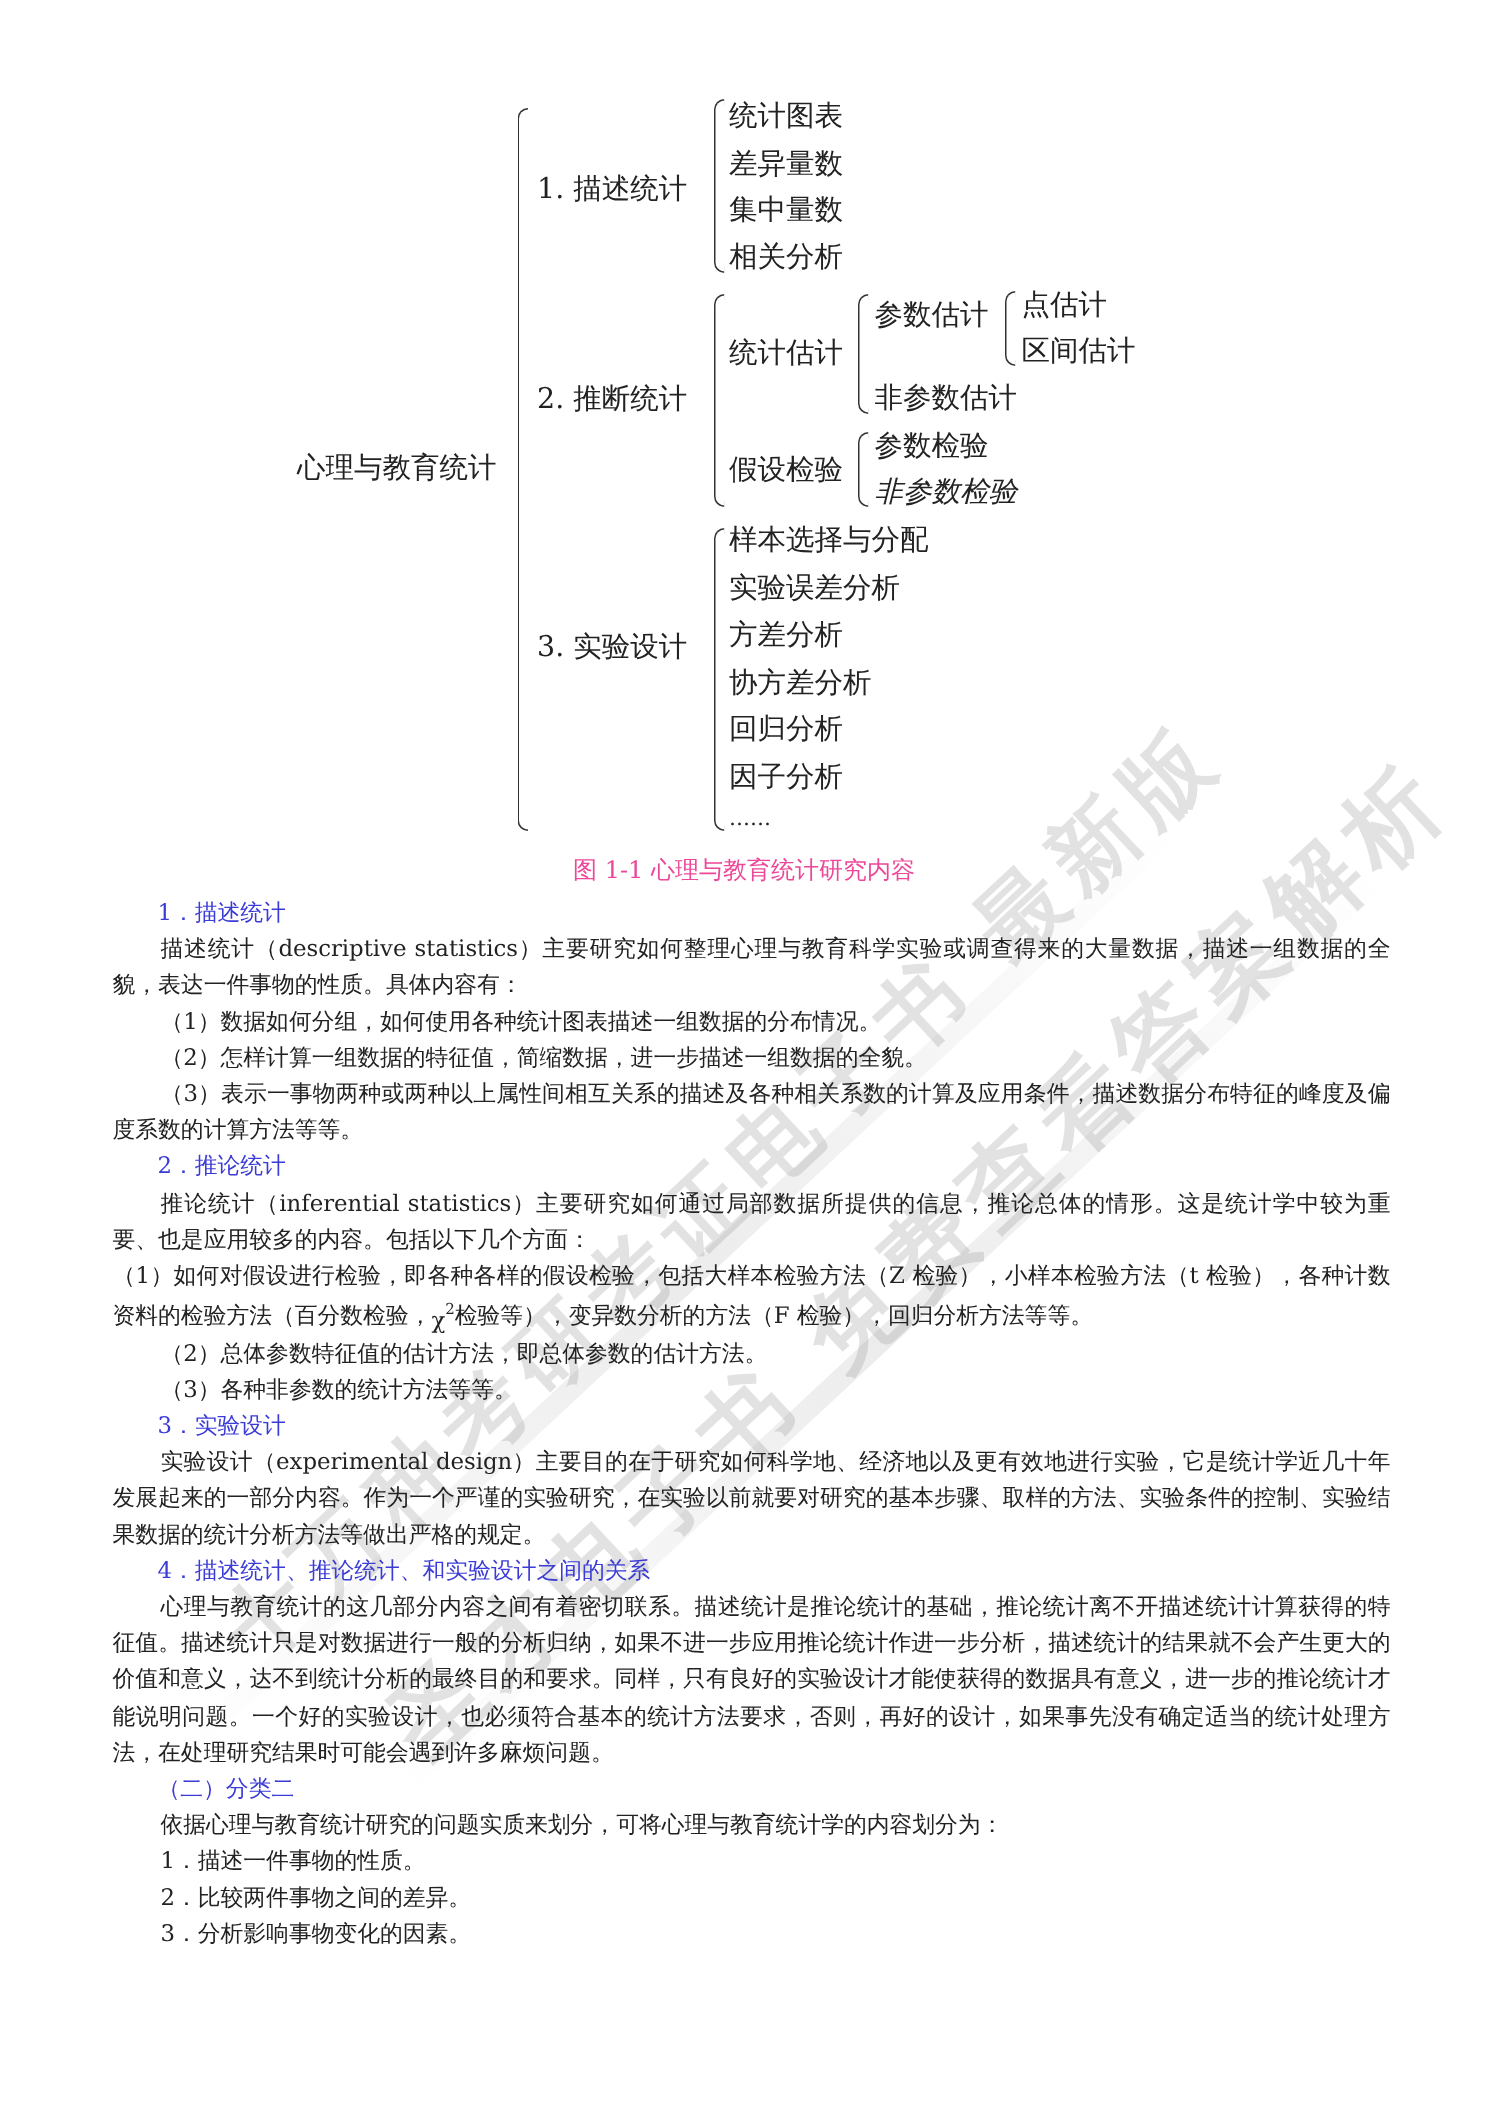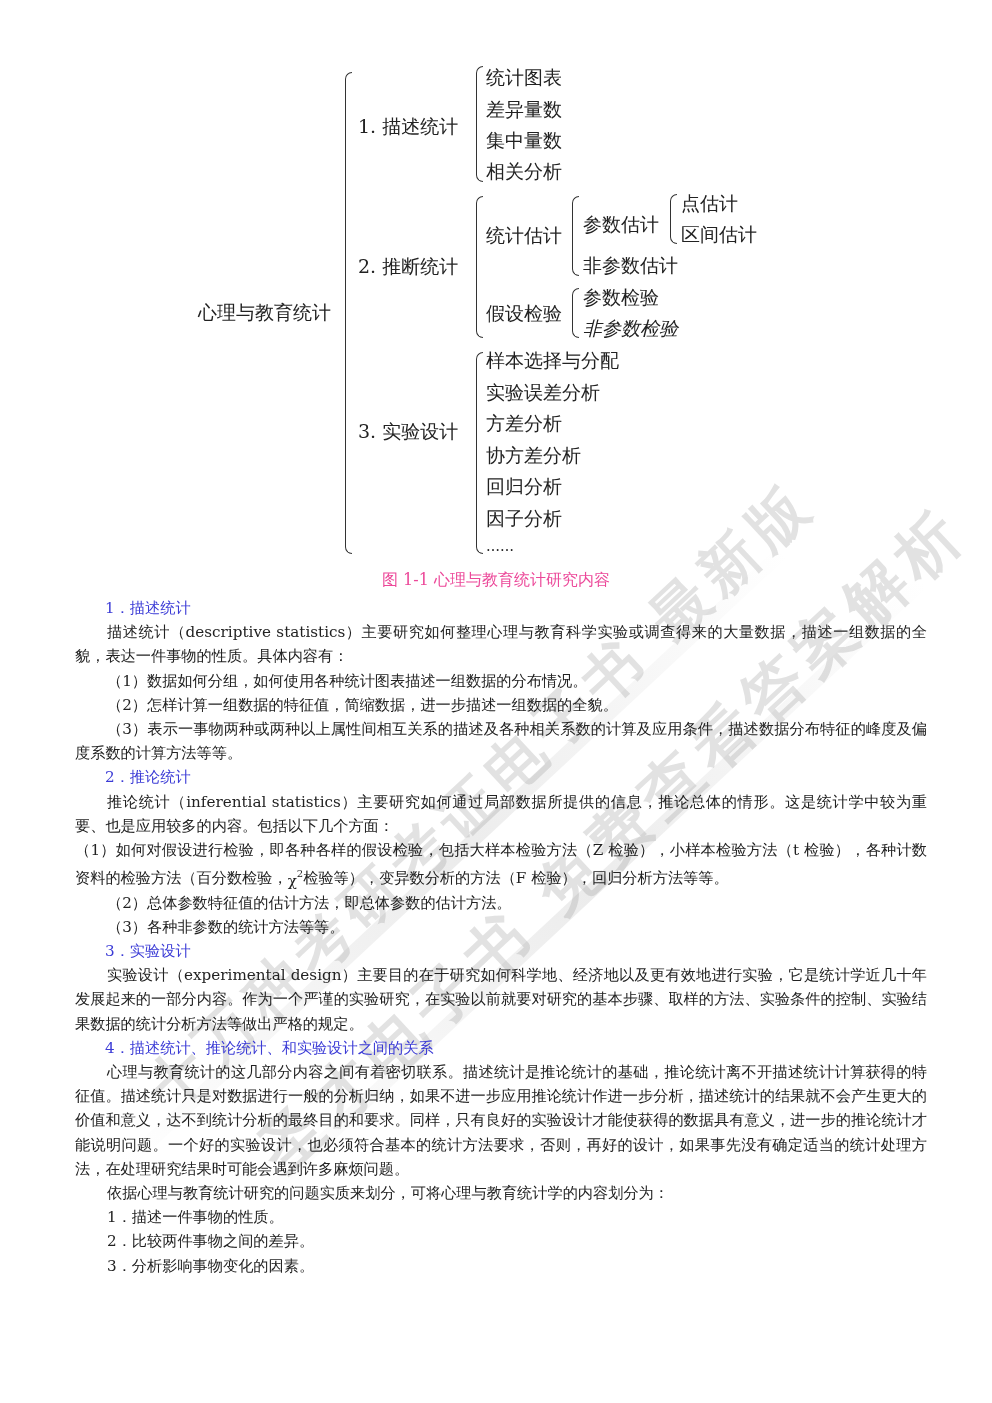--- a/index.html
+++ b/index.html
@@ -96,21 +96,21 @@
   <div class="brace" style="left:476px; top:66px; height:114px;"></div>
   <div class="t" style="left:486px; top:65px;text-align:right;">统计图表</div>
   <div class="t" style="left:486px; top:97px;text-align:center;">差异量数</div>
   <div class="t" style="left:486px; top:128px;">集中量数</div>
   <div class="t" style="left:486px; top:159px;">相关分析</div>
 
   <div class="t" style="left:358px; top:254px;">2.  推断统计</div>
   <div class="brace" style="left:476px; top:196px; height:140px;"></div>
   <div class="t" style="left:486px; top:223px;">统计估计</div>
   <div class="brace" style="left:572px; top:196px; height:78px;"></div>
-  <div class="t" style="left:583px; top:212px;text-align:right;">参数估计</div>
+  <div class="t" style="left:583px; top:198px;text-align:right;">参数估计</div>
   <div class="brace" style="left:670px; top:194px; height:48px;"></div>
   <div class="t" style="left:681px; top:191px;">点估计</div>
   <div class="t" style="left:681px; top:222px;">区间估计</div>
   <div class="t" style="left:583px; top:253px;">非参数估计</div>
   <div class="t" style="left:486px; top:301px;">假设检验</div>
   <div class="brace" style="left:572px; top:288px; height:48px;"></div>
   <div class="t" style="left:583px; top:285px;">参数检验</div>
   <div class="t" style="left:583px; top:316px;font-style:italic;">非参数检验</div>
 
   <div class="t" style="left:358px; top:419px;">3.  实验设计</div>
@@ -138,17 +138,18 @@
   <p class="sub0"><span>（1）如何对假设进行检验，即各种各样的假设检验，包括大样本检验方法（Z 检验），小样本检验方法（t 检验），各种计数资料的检验方法（百分数检验，</span><span style="position:relative; top:3px;">χ</span><sup>2</sup><span>检验等），变异数分析的方法（F 检验），回归分析方法等等。</span></p>
   <p class="list">（2）总体参数特征值的估计方法，即总体参数的估计方法。</p>
   <p class="list">（3）各种非参数的统计方法等等。</p>
 
   <p class="h" style="padding-left:30px;">3．实验设计</p>
   <p class="indent">实验设计（experimental design）主要目的在于研究如何科学地、经济地以及更有效地进行实验，它是统计学近几十年发展起来的一部分内容。作为一个严谨的实验研究，在实验以前就要对研究的基本步骤、取样的方法、实验条件的控制、实验结果数据的统计分析方法等做出严格的规定。</p>
 
   <p class="h" style="padding-left:30px;">4．描述统计、推论统计、和实验设计之间的关系</p>
   <p class="indent">心理与教育统计的这几部分内容之间有着密切联系。描述统计是推论统计的基础，推论统计离不开描述统计计算获得的特征值。描述统计只是对数据进行一般的分析归纳，如果不进一步应用推论统计作进一步分析，描述统计的结果就不会产生更大的价值和意义，达不到统计分析的最终目的和要求。同样，只有良好的实验设计才能使获得的数据具有意义，进一步的推论统计才能说明问题。一个好的实验设计，也必须符合基本的统计方法要求，否则，再好的设计，如果事先没有确定适当的统计处理方法，在处理研究结果时可能会遇到许多麻烦问题。</p>
 
+  <p class="h" style="padding-left:30px;">（二）分类二</p>
   <p class="list">依据心理与教育统计研究的问题实质来划分，可将心理与教育统计学的内容划分为：</p>
   <p class="list">1．描述一件事物的性质。</p>
   <p class="list">2．比较两件事物之间的差异。</p>
   <p class="list">3．分析影响事物变化的因素。</p>
 </div>
 
 </body></html>

